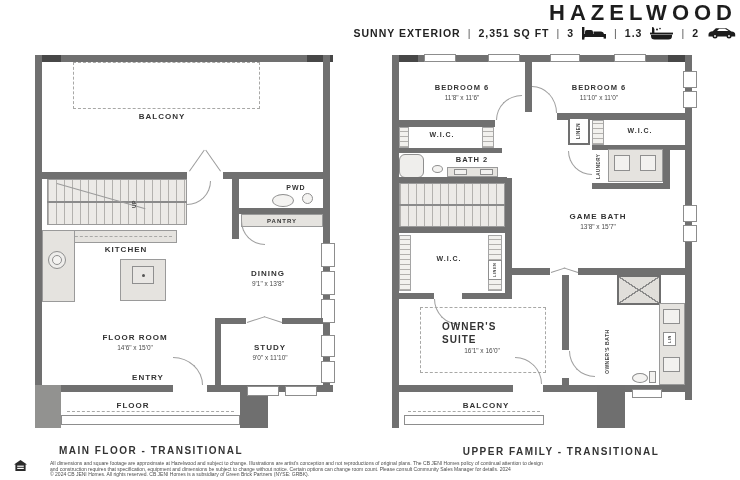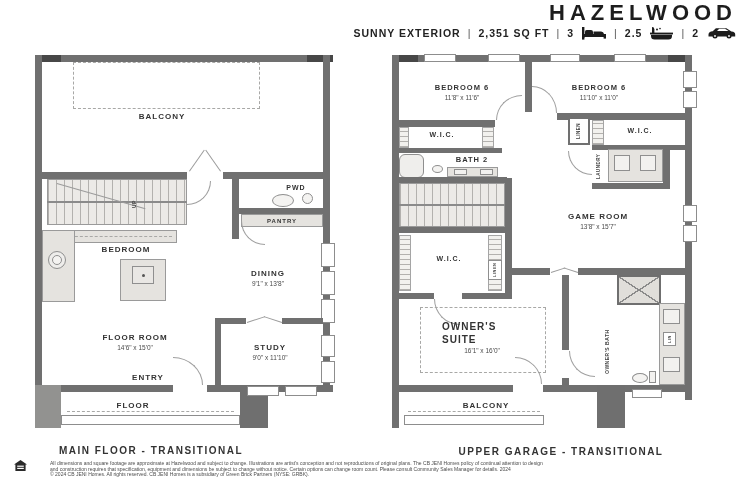--- a/index.html
+++ b/index.html
@@ -59,21 +59,21 @@
       <svg width="26" height="15" viewBox="0 0 26 15" fill="#1c1c1c">
         <rect x="1" y="2" width="2.4" height="11"></rect>
         <rect x="1" y="9" width="24" height="3"></rect>
         <rect x="22.6" y="9" width="2.4" height="4.6"></rect>
         <rect x="1" y="12" width="2.4" height="2.6"></rect>
         <path d="M4 9 V6.6 a1.6 1.6 0 0 1 1.6 -1.6 h4.4 a2 2 0 0 1 2 2 V9 z"></path>
         <path d="M12.5 9 V6.4 h7.5 a3 3 0 0 1 3 2.6 z"></path>
       </svg>
     </span>
   <span class="sep">|</span>
-  <span>2.5</span>
+  <span>1.3</span>
   <span>
       <svg width="25" height="14" viewBox="0 0 25 14" fill="#1c1c1c">
         <path d="M3 1 a2.4 2.4 0 0 1 2.4 2.4 V7 H3 z"></path>
         <rect x="1" y="6.6" width="23" height="1.8"></rect>
         <path d="M2 8.8 h21 v1.2 a3.6 3.6 0 0 1 -3.6 3.6 H5.6 A3.6 3.6 0 0 1 2 10 z"></path>
         <circle cx="8" cy="3.4" r="1"></circle>
         <circle cx="11" cy="2.6" r="0.8"></circle>
       </svg>
     </span>
   <span class="sep">|</span>
@@ -124,21 +124,21 @@
   <div class="arc arc-bl" style="left:206px;top:166px;width:24px;height:24px;"></div>
 
   <div class="fix" style="left:25px;top:175px;width:117px;height:13px;"></div>
   <div class="dashline" style="left:30px;top:181px;width:107px;"></div>
   <div class="fix" style="left:7px;top:175px;width:33px;height:72px;"></div>
   <div class="ell" style="left:13px;top:196px;width:18px;height:18px;background:#eeedeb;"></div>
   <div class="ell" style="left:17px;top:200px;width:10px;height:10px;"></div>
   <div class="fix" style="left:85px;top:204px;width:46px;height:42px;"></div>
   <div class="sq" style="left:97px;top:211px;width:22px;height:18px;background:#e9e7e4;"></div>
   <div class="abs" style="left:107px;top:219px;width:3px;height:3px;background:#555;border-radius:50%;"></div>
-  <div class="lbl" style="left:46px;top:190px;width:90px;">BEDROOM</div>
+  <div class="lbl" style="left:46px;top:190px;width:90px;">KITCHEN</div>
 
   <div class="lbl" style="left:188px;top:214px;width:90px;">DINING</div>
   <div class="dims" style="left:188px;top:225px;width:90px;">9'1" x 13'8"</div>
   <div class="win" style="left:286px;top:188px;width:14px;height:24px;"></div>
   <div class="win" style="left:286px;top:216px;width:14px;height:24px;"></div>
   <div class="win" style="left:286px;top:244px;width:14px;height:24px;"></div>
 
   <div class="w" style="left:180px;top:263px;width:108px;height:6px;"></div>
   <div class="gap" style="left:211px;top:263px;width:36px;height:6px;"></div>
   <div class="leaf" style="left:212px;top:267px;width:19px;transform:rotate(-18deg);transform-origin:left center;"></div>
@@ -210,21 +210,21 @@
   <div class="lbl" style="left:210px;top:72px;width:76px;font-size:7px;">W.I.C.</div>
   <div class="w" style="left:200px;top:90px;width:100px;height:5px;"></div>
   <div class="vlbl" style="left:204px;top:93px;height:36px;font-size:4.5px;">LAUNDRY</div>
   <div class="fix" style="left:216px;top:94px;width:55px;height:33px;"></div>
   <div class="sq" style="left:222px;top:100px;width:16px;height:16px;"></div>
   <div class="sq" style="left:248px;top:100px;width:16px;height:16px;"></div>
   <div class="w" style="left:271px;top:90px;width:7px;height:40px;"></div>
   <div class="w" style="left:200px;top:128px;width:78px;height:6px;"></div>
   <div class="arc arc-bl" style="left:176px;top:96px;width:24px;height:24px;"></div>
 
-  <div class="lbl" style="left:158px;top:157px;width:96px;">GAME ROOM</div>
+  <div class="lbl" style="left:158px;top:157px;width:96px;">GAME BATH</div>
   <div class="dims" style="left:158px;top:168px;width:96px;">13'8" x 15'7"</div>
 
   <div class="stairs" style="left:7px;top:128px;width:106px;height:44px;"></div>
   <div class="abs" style="left:7px;top:149px;width:106px;height:2px;background:#8b8b8b;"></div>
   <div class="w" style="left:113px;top:123px;width:7px;height:121px;"></div>
   <div class="w" style="left:0;top:172px;width:120px;height:6px;"></div>
   <div class="rail" style="left:7px;top:180px;width:12px;height:56px;"></div>
   <div class="rail" style="left:96px;top:180px;width:14px;height:56px;"></div>
   <div class="abs" style="left:96px;top:205px;width:14px;height:20px;background:#fff;border:1px solid #8f8f8f;box-sizing:border-box;">
     <div class="vlbl" style="left:3px;top:1px;height:16px;font-size:4px;">LINEN</div>
@@ -261,21 +261,21 @@
   <div class="sq" style="left:257px;top:316px;width:7px;height:12px;"></div>
 
   <div class="abs" style="left:205px;top:330px;width:28px;height:43px;background:#6f6f6f;"></div>
   <div class="win" style="left:12px;top:360px;width:140px;height:10px;"></div>
   <div class="dashline" style="left:16px;top:356px;width:132px;"></div>
   <div class="lbl" style="left:44px;top:346px;width:100px;">BALCONY</div>
   <div class="win" style="left:240px;top:334px;width:30px;height:9px;"></div>
 </div>
 
 <div class="caption" style="left:51px;top:445px;width:200px;">MAIN FLOOR - TRANSITIONAL</div>
-<div class="caption" style="left:436px;top:446px;width:250px;">UPPER GARAGE - TRANSITIONAL</div>
+<div class="caption" style="left:436px;top:446px;width:250px;">UPPER FAMILY - TRANSITIONAL</div>
 
 <div class="abs" style="left:14px;top:460px;">
   <svg width="13" height="11" viewBox="0 0 13 11" fill="#2a2a2a">
       <path d="M6.5 0 L13 4.6 H11.6 V11 H1.4 V4.6 H0 z"></path>
       <rect x="3.2" y="5.6" width="6.6" height="1.2" fill="#ffffff"></rect>
       <rect x="3.2" y="7.8" width="6.6" height="1.2" fill="#ffffff"></rect>
     </svg>
 </div>
 <div id="disclaimer">
   <span style="display:block;">All dimensions and square footage are approximate at Hazelwood and subject to change. Illustrations are artist's conception and not reproductions of original plans. The CB JENI Homes policy of continual attention to design</span>

